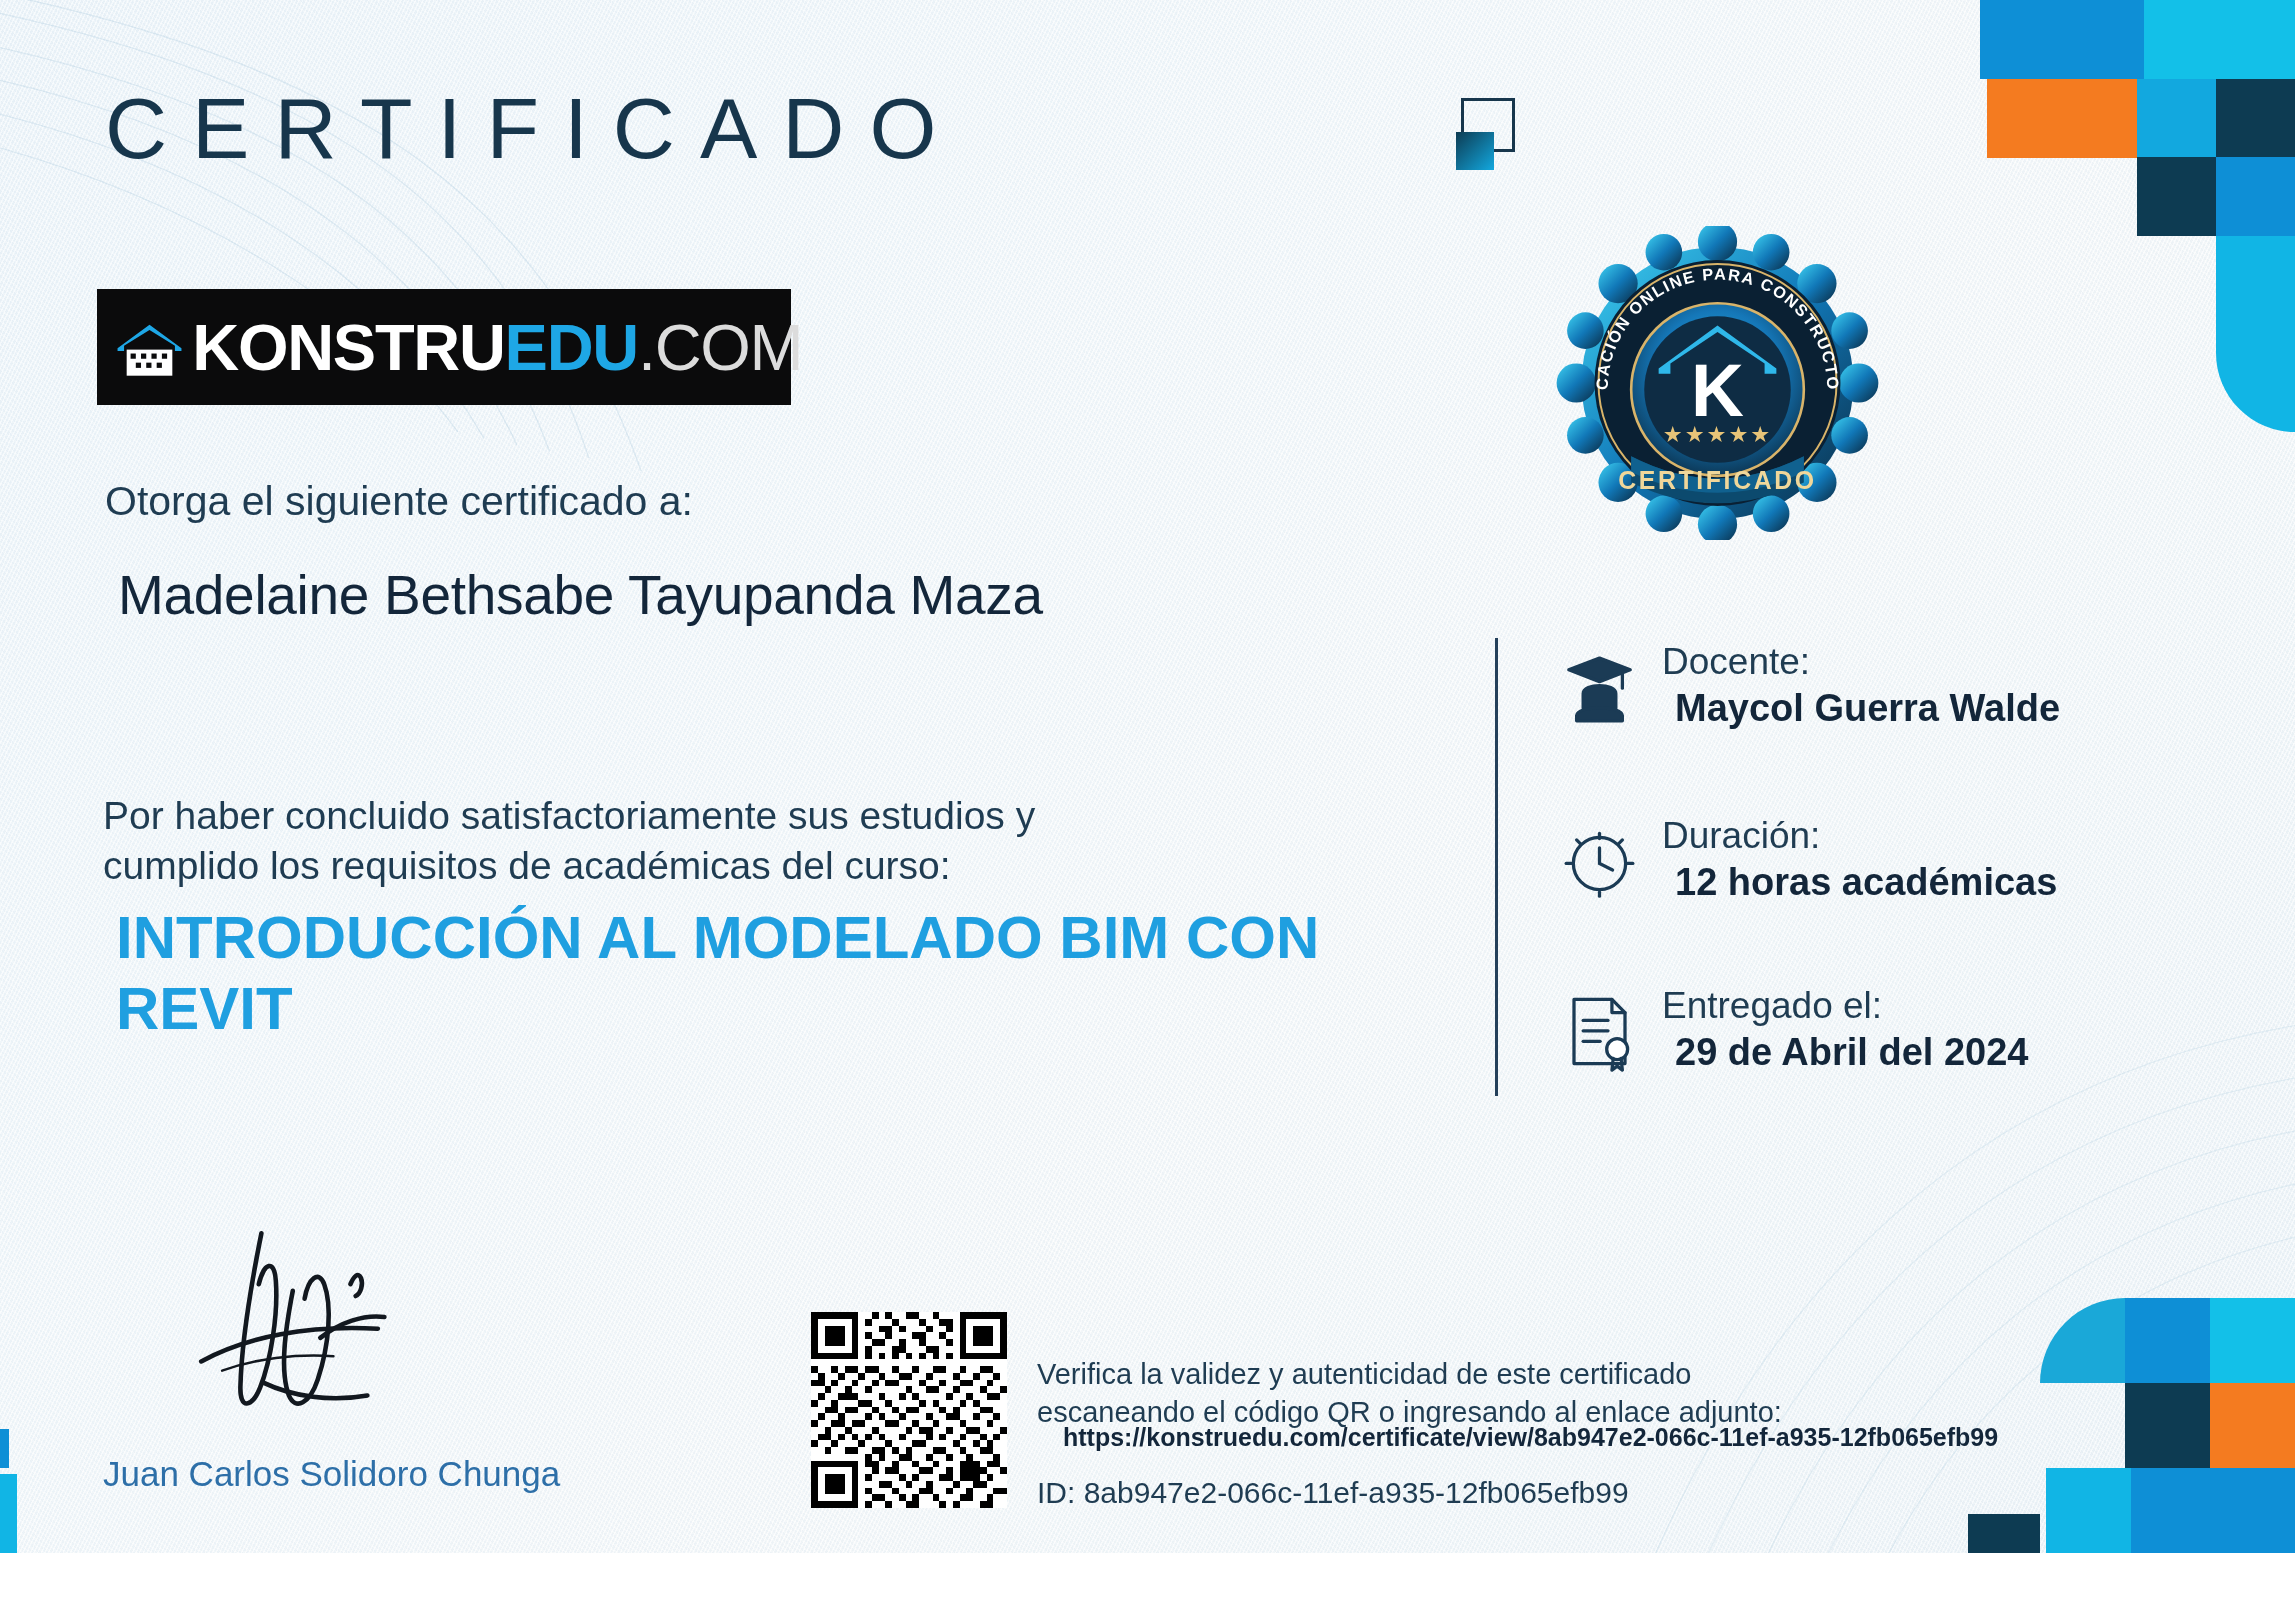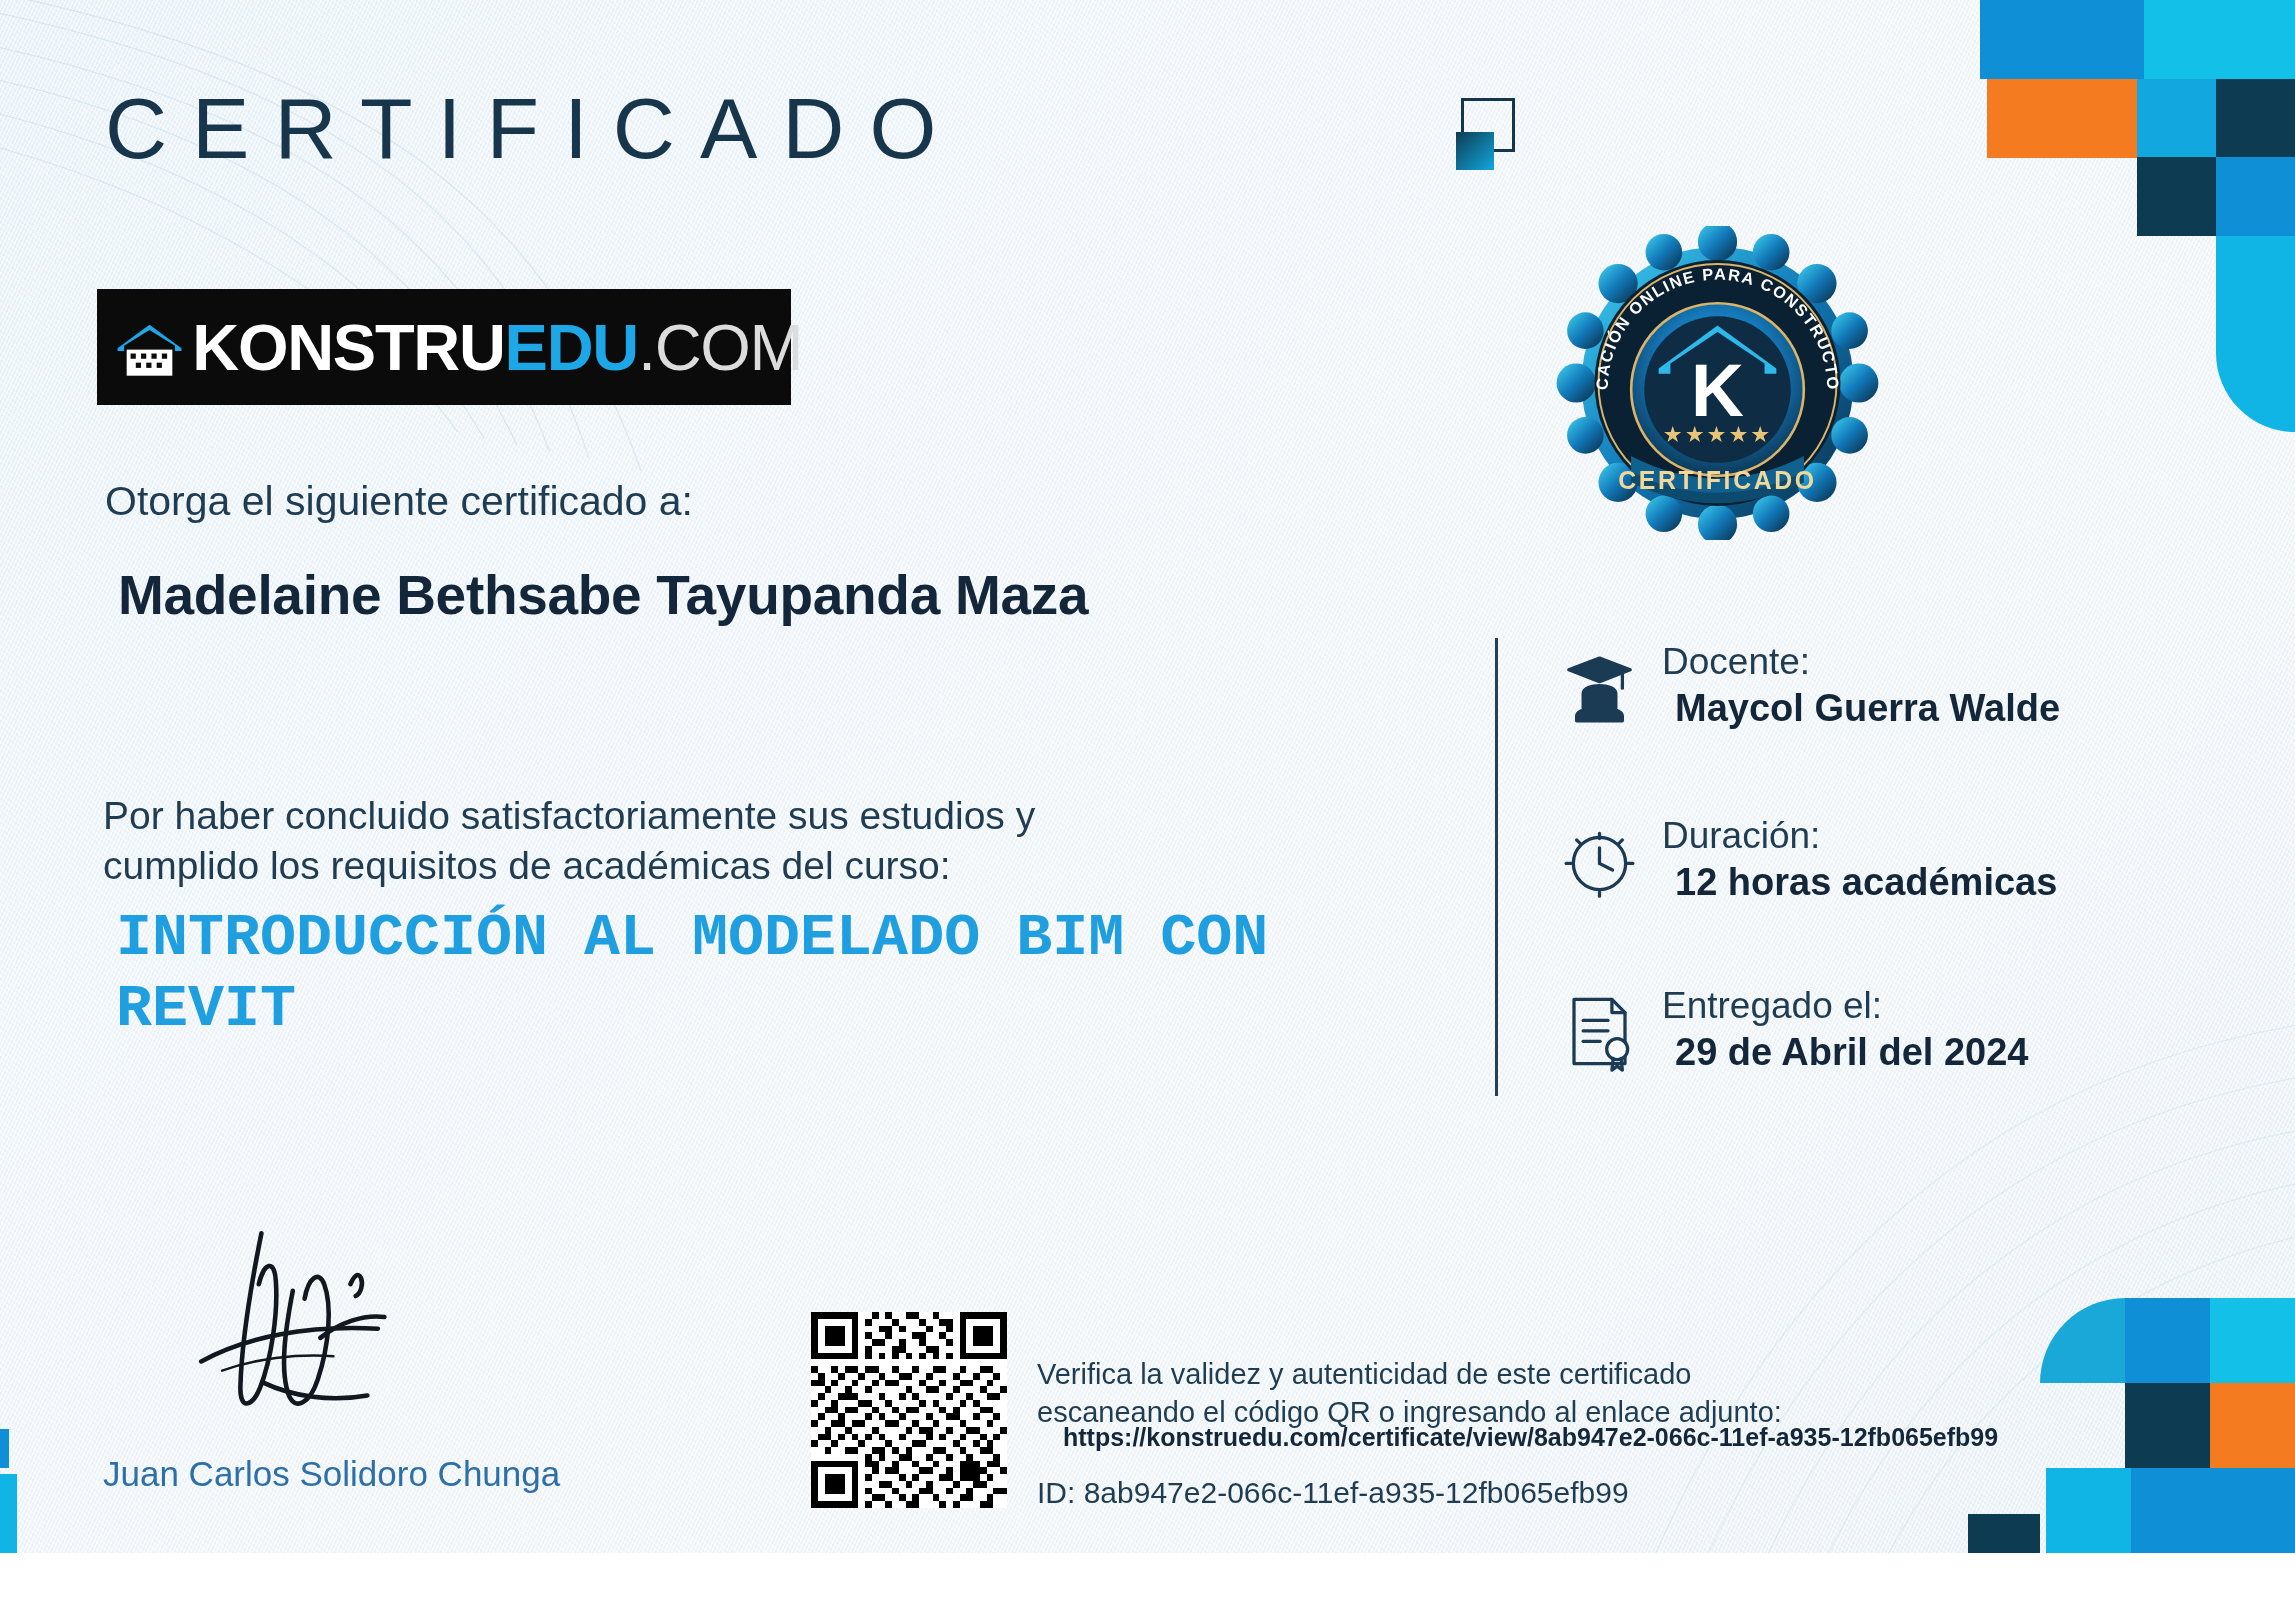--- a/index.html
+++ b/index.html
@@ -135,21 +135,21 @@
     position: absolute;
     left: 105px; top: 478px;
     font-size: 41px;
     color: #1f3c52;
     font-weight: 400;
   }
   .student {
     position: absolute;
     left: 118px; top: 563px;
     font-size: 55px;
-    font-weight: 700;
+    font-weight: 400;
     color: #13263a;
     letter-spacing: -0.3px;
   }
   .lbl-por {
     position: absolute;
     left: 103px; top: 759px;
     font-size: 39px;
     line-height: 1.28;
     color: #1f3c52;
     width: 1243px;
@@ -157,21 +157,20 @@
   }
   .course {
     position: absolute;
     left: 116px; top: 903px;
     width: 1283px;
     font-size: 60px;
     line-height: 1.18;
     font-weight: 700;
     color: #1f9fe0;
     letter-spacing: 0px;
-    font-family: Liberation Mono, monospace;
   }
 
   
   .vdiv {
     position: absolute;
     left: 1495px;
     top: 638px;
     width: 3.3px;
     height: 458px;
     background: #24405a;

